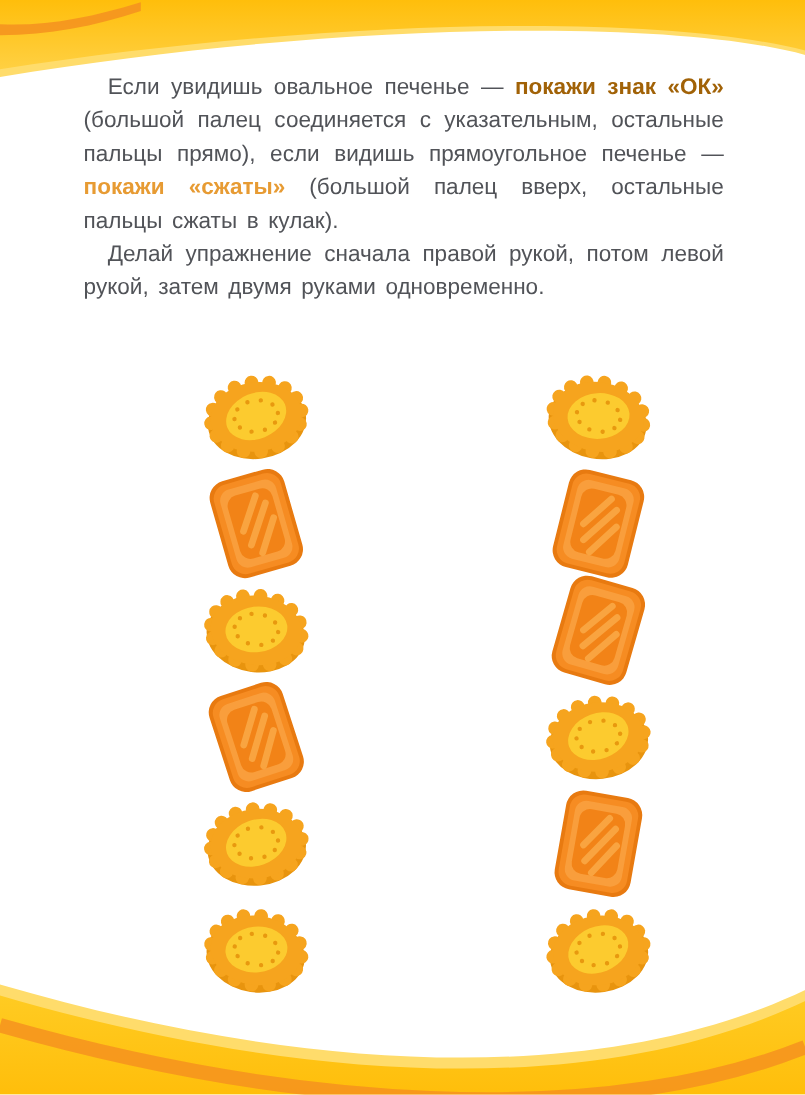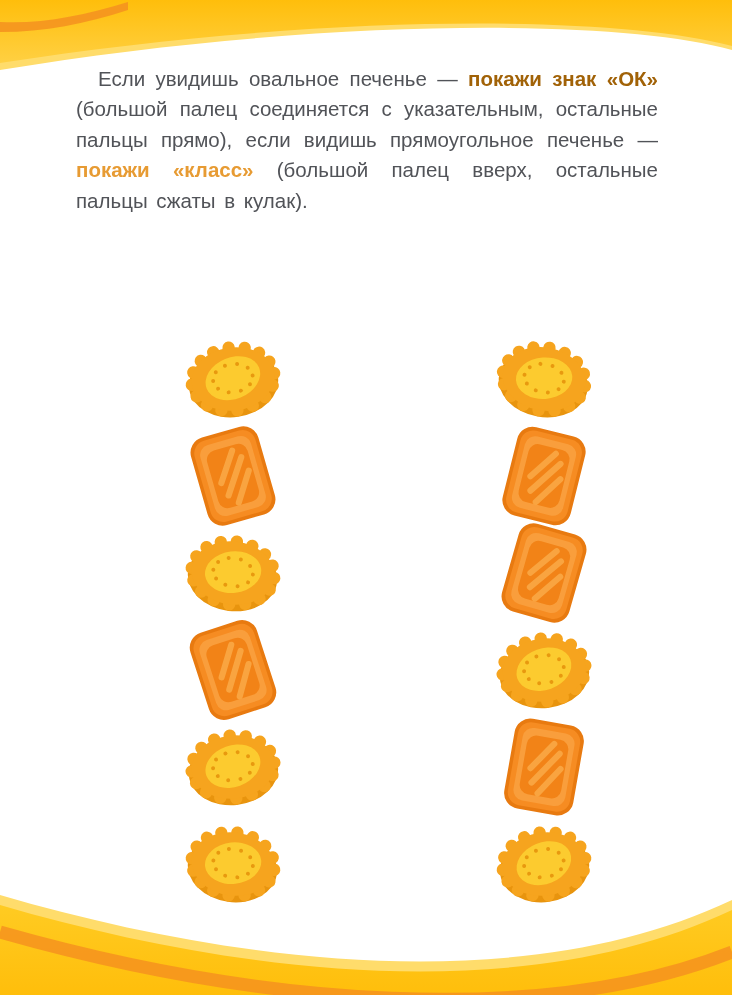--- a/index.html
+++ b/index.html
@@ -50,22 +50,23 @@
   </g>
   <g>
     <path d="M0,895 C250,968 530,996 732,900 V995 H0 Z" fill="#FFDC6B"></path>
     <path d="M0,905 C250,978 530,1006 732,910 V995 H0 Z" fill="url(#gBot)"></path>
     <path d="M0,932 C260,1006 540,1028 732,952" fill="none" stroke="#F6921E" stroke-width="13" opacity="0.85"></path>
   </g>
 </svg>
 
 <div class="text-block">
   <p>
-    <span>Если увидишь овальное печенье — </span><span class="hl-gold">покажи знак «ОК»</span><span> (большой палец соединяется с указательным, остальные пальцы прямо), если видишь прямоугольное печенье — </span><span class="hl-orange">покажи «класс»</span><span> (большой палец вверх, остальные пальцы сжаты в кулак).</span>
+    <span>Если увидишь овальное печенье — </span><span class="hl-gold">покажи знак «ОК»</span><span> (большой палец соединяется с указательным, остальные пальцы прямо), если видишь прямоугольное печенье — </span><span class="hl-orange">покажи «сжаты»</span><span> (большой палец вверх, остальные пальцы сжаты в кулак).</span>
   </p>
+  <p>Делай упражнение сначала правой рукой, потом левой рукой, затем двумя руками одновременно.</p>
 </div>
 
 <div class="cookie-col left">
     <div class="cookie-slot">
       <svg class="cookie" width="106" height="88" viewBox="-3 -3 126 106" style="transform: rotate(-8deg);">
     <ellipse cx="60" cy="55" rx="54" ry="41" fill="#E8940E"></ellipse>
     <g fill="#F6A41E">
       <circle cx="110" cy="50" r="7.5"></circle>
           <circle cx="106.2" cy="64.5" r="7.5"></circle>
       <circle cx="95.4" cy="76.9" r="7.5"></circle>

